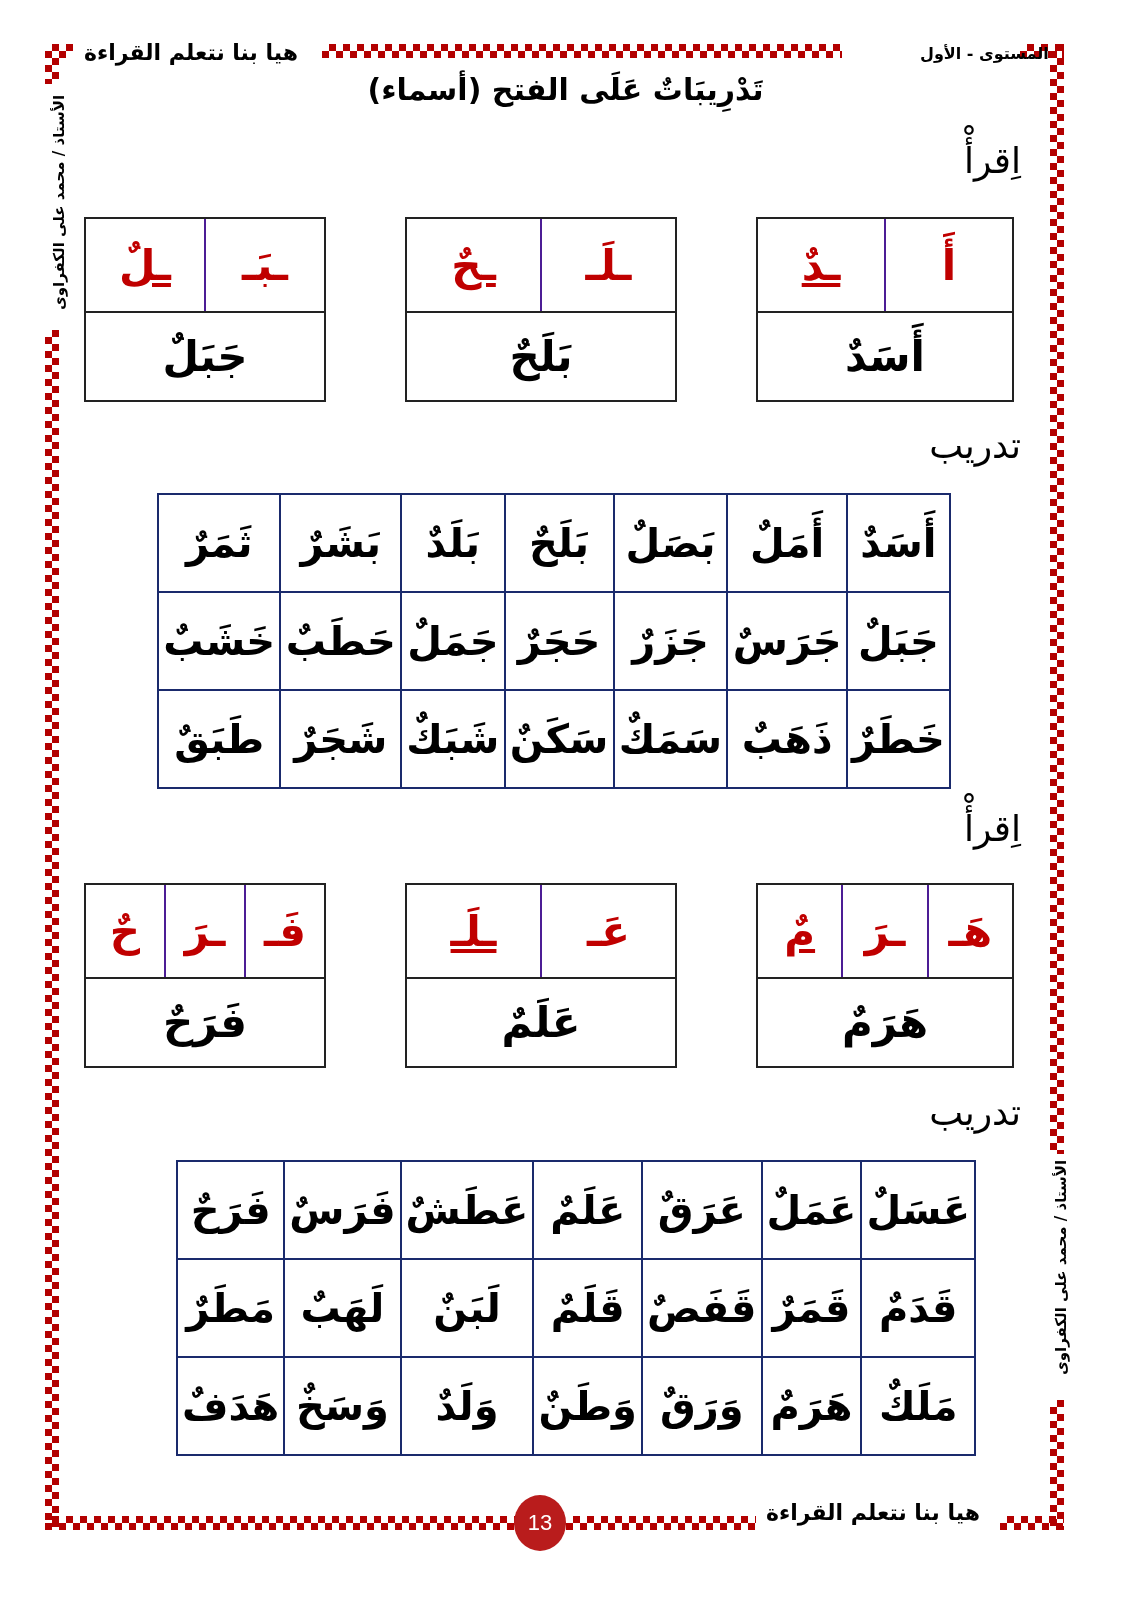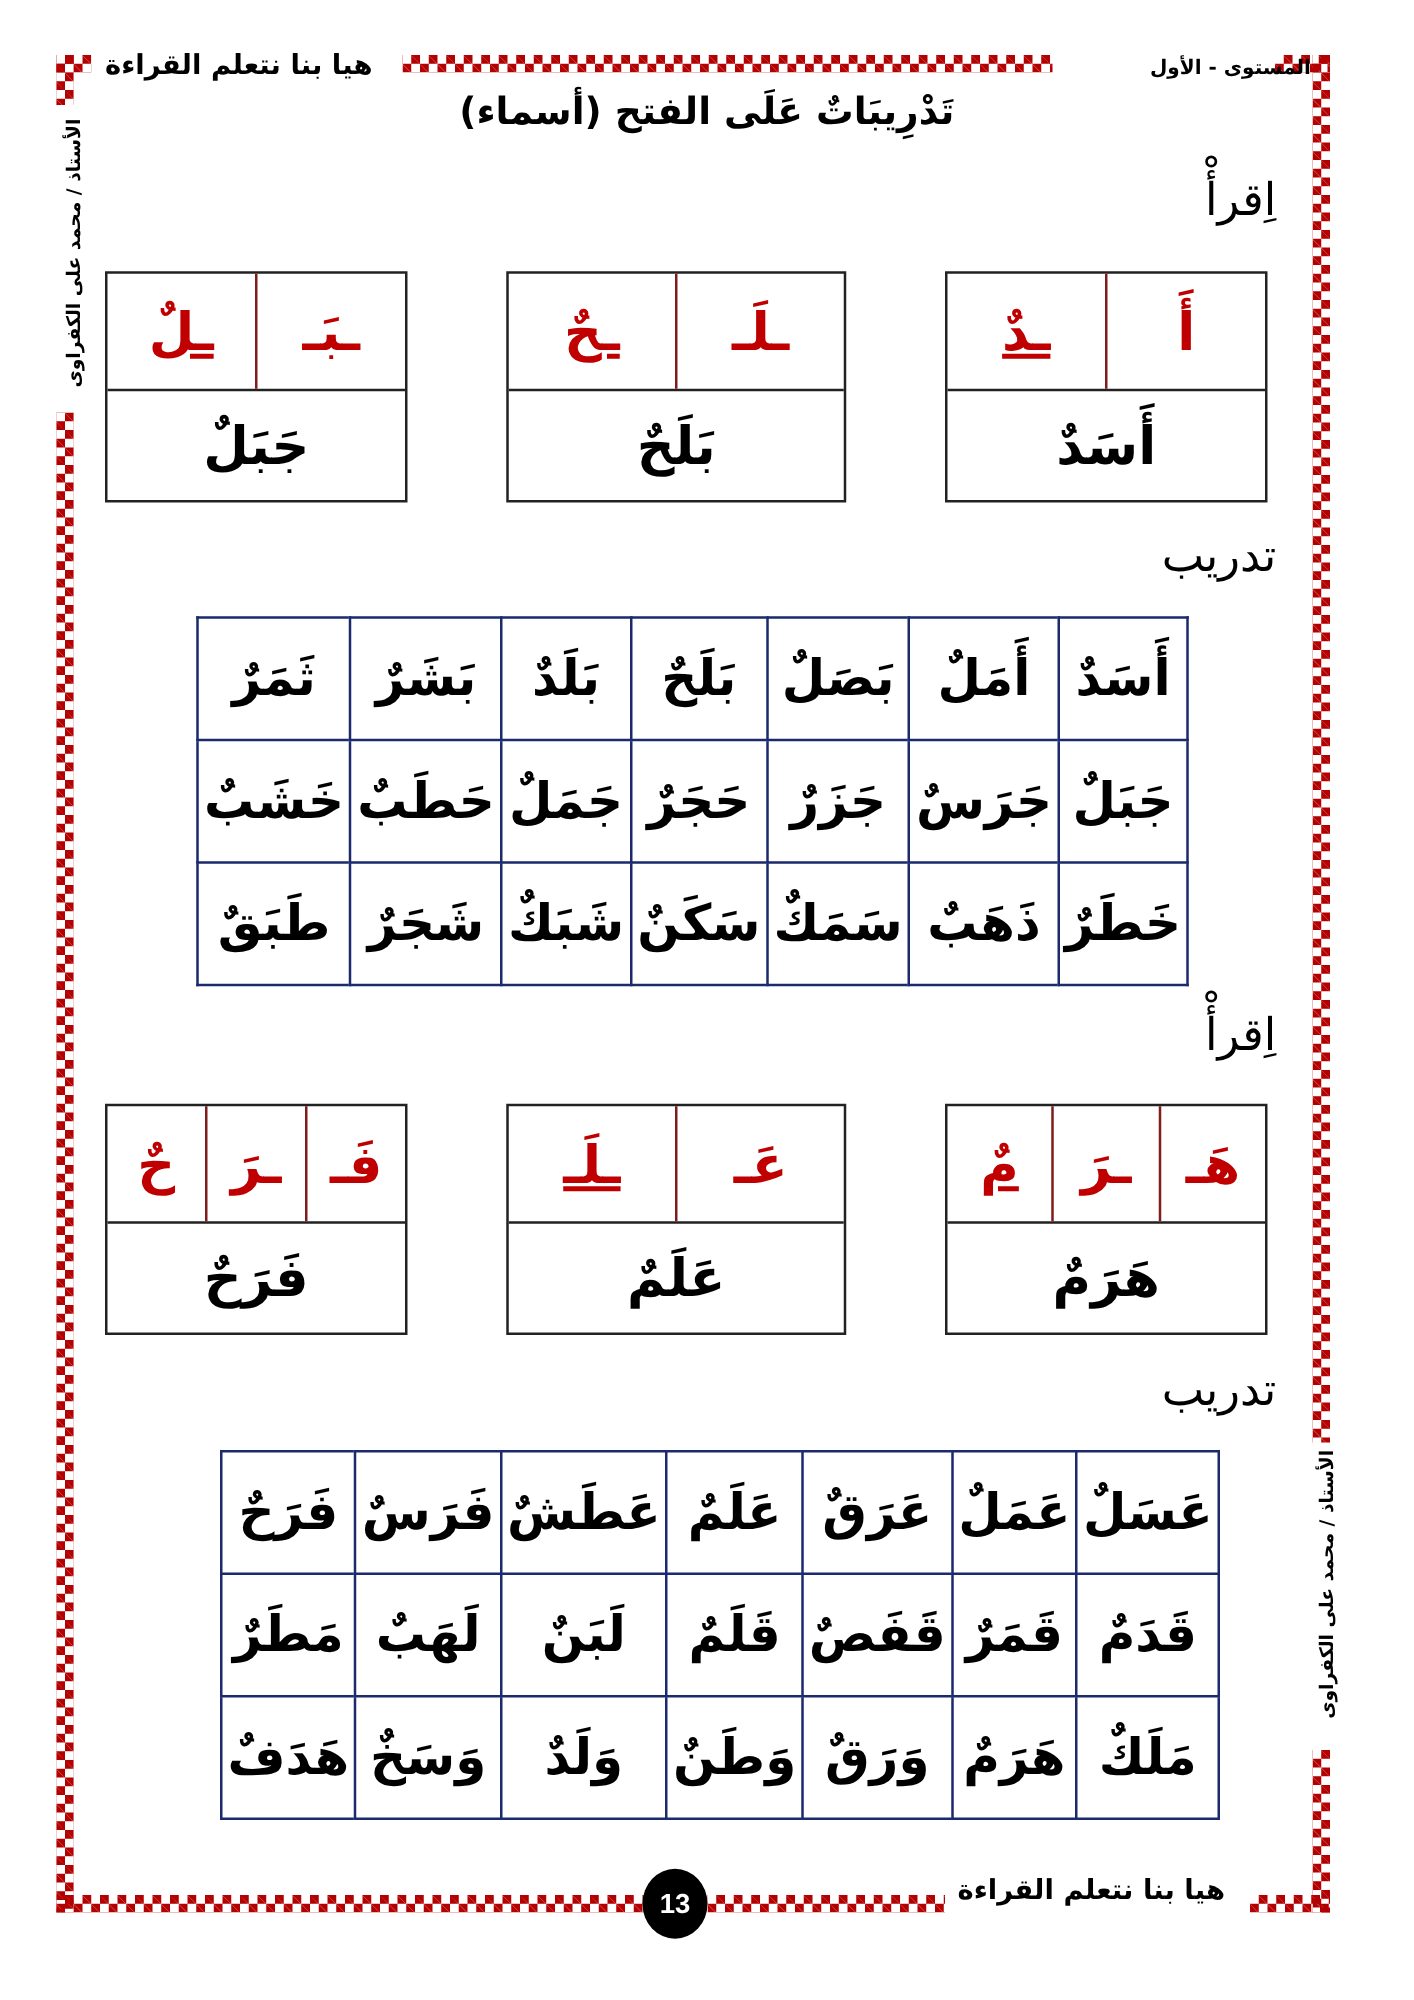--- a/index.html
+++ b/index.html
@@ -11,26 +11,26 @@
   .checker-v{position:absolute;width:14px;background-image:
       linear-gradient(45deg,#b30000 25%,transparent 25%,transparent 75%,#b30000 75%),
       linear-gradient(45deg,#b30000 25%,transparent 25%,transparent 75%,#b30000 75%);
     background-size:14px 14px;background-position:0 0,7px 7px;}
   .hdr-text{position:absolute;font-weight:bold;direction:rtl;white-space:nowrap;font-family:"DejaVu Sans",sans-serif;}
   .vert{position:absolute;writing-mode:vertical-rl;transform:rotate(180deg);direction:rtl;font-size:15px;font-weight:bold;white-space:nowrap;}
   .page-title{position:absolute;left:0;right:0;top:72px;text-align:center;font-size:30px;font-weight:bold;direction:rtl;}
   .section-label{position:absolute;right:110px;font-size:36px;font-weight:normal;direction:rtl;text-align:right;}
   .word-card{position:absolute;border:2px solid #222;box-sizing:border-box;direction:rtl;display:flex;flex-direction:column;}
   .letters{display:flex;flex-direction:row;height:92px;border-bottom:2px solid #222;}
-  .letter{flex:1;display:flex;align-items:center;justify-content:center;color:#c00000;font-size:42px;font-weight:bold;border-left:2px solid #7f1d1d;}
+  .letter{flex:1;display:flex;align-items:center;justify-content:center;color:#c00000;font-size:42px;font-weight:bold;border-left:2px solid #4c1d95;}
   .letter:last-child{border-left:none;text-decoration:underline;}
   .whole{flex:1;display:flex;align-items:center;justify-content:center;font-size:42px;font-weight:bold;}
   table.drill{position:absolute;border-collapse:collapse;direction:rtl;}
   table.drill td{border:2px solid #1a2a6c;text-align:center;vertical-align:middle;font-size:40px;font-weight:bold;height:96px;padding:0 4px;white-space:nowrap;margin-top:40px;}
-  .page-num{position:absolute;left:514px;top:1495px;width:52px;height:56px;border-radius:50%;background:#000000;color:#fff;font-weight:bold;font-size:22px;display:flex;align-items:center;justify-content:center;font-family:"Liberation Sans",sans-serif;}
+  .page-num{position:absolute;left:514px;top:1495px;width:52px;height:56px;border-radius:50%;background:#b91c1c;color:#fff;font-weight:normal;font-size:22px;display:flex;align-items:center;justify-content:center;font-family:"Liberation Sans",sans-serif;}
 </style>
 </head>
 <body>
 
 <div class="checker-h" style="left:45px;top:44px;width:28px;"></div>
 <div class="checker-h" style="left:322px;top:44px;width:520px;"></div>
 <div class="checker-h" style="left:1020px;top:44px;width:44px;"></div>
 <div class="checker-v" style="left:45px;top:44px;height:40px;"></div>
 <div class="checker-v" style="left:45px;top:330px;height:1200px;"></div>
 <div class="checker-v" style="left:1050px;top:44px;height:1110px;"></div>

